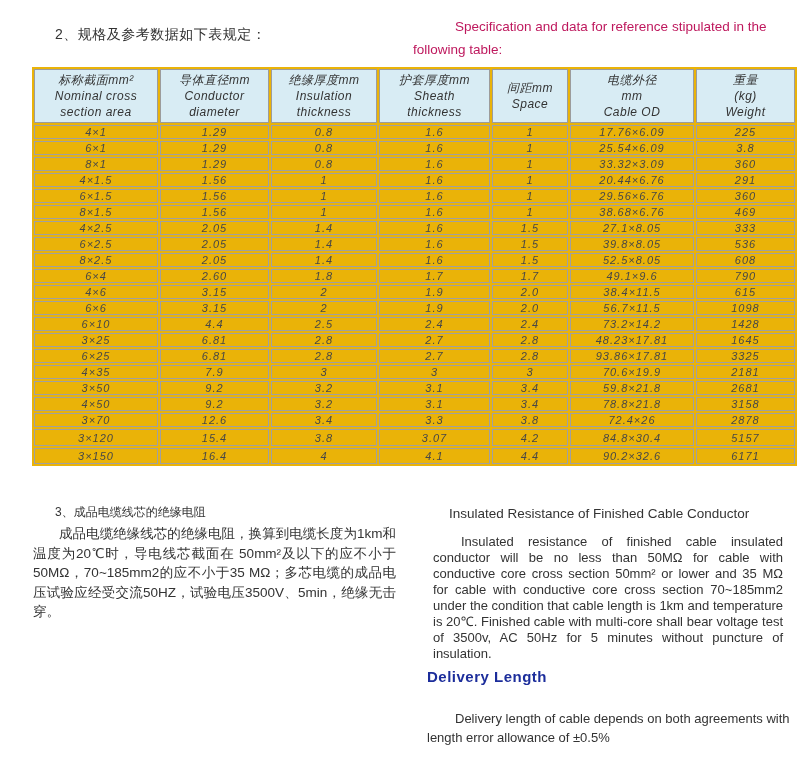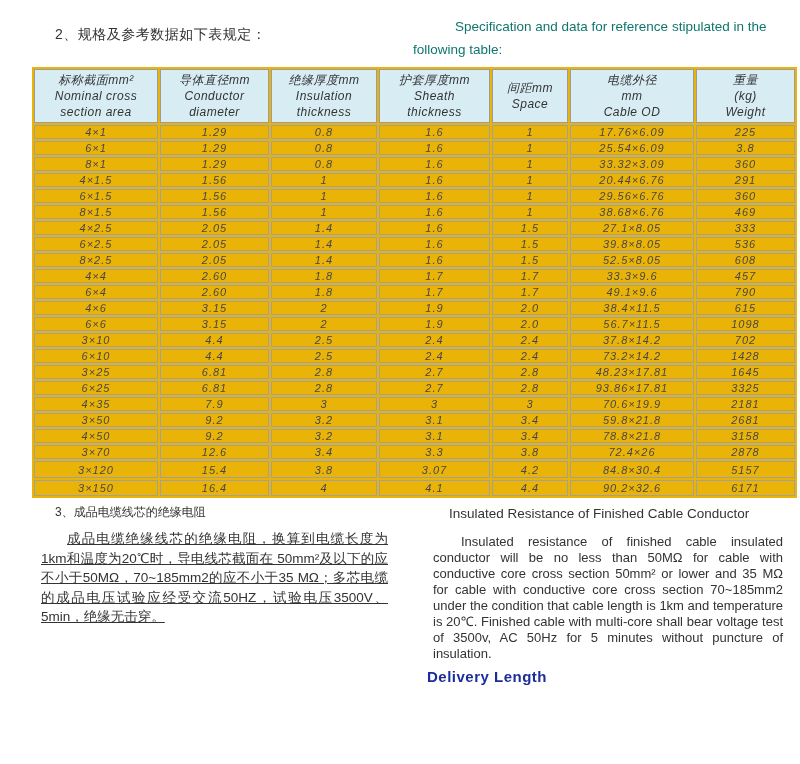--- a/index.html
+++ b/index.html
@@ -11,21 +11,21 @@
   }
   .page { position:relative; width:800px; height:764px; background:#fff; overflow:hidden; }
 
   
   .intro-zh {
     position:absolute; left:55px; top:26px;
     font-size:14px; color:#333; letter-spacing:0.5px;text-align:center;
   }
   .intro-en {
     position:absolute; left:413px; top:15px; width:384px;
-    font-size:13.5px; line-height:23px; color:#0f766e;
+    font-size:13.5px; line-height:23px; color:#be185d;
     text-indent:42px; text-align:left;
   }
 
   
   table.spec {
     position:absolute; left:32px; top:67px; width:749px;
     border-collapse:separate; border-spacing:2px;
     table-layout:fixed; background:#eab308;font-style:italic;
   }
   table.spec th {
@@ -41,22 +41,22 @@
     color:#474747; text-align:center; vertical-align:middle;
     height:10px; padding:0; white-space:nowrap; overflow:hidden;
   }
   table.spec tbody tr:nth-last-child(2) td { height:15px; }
   table.spec tbody tr:nth-last-child(1) td { height:14px;margin-left:46px; }
 
   
   .sec3-left { position:absolute; left:33px; top:504px; width:363px; }
   .sec3-left .title { margin:0 0 3px 0; padding-left:22px; font-size:12px; color:#333; }
   .sec3-left .body {
-    margin:8px; font-size:13.5px; line-height:19.5px;
-    text-indent:26px; text-align:justify; color:#333;text-decoration:underline;
+    margin:0; font-size:13.5px; line-height:19.5px;
+    text-indent:26px; text-align:justify; color:#333;
   }
   .sec3-right { position:absolute; left:421px; top:506px; width:374px; }
   .sec3-right .title { margin:0; padding-left:28px; font-size:13.5px; line-height:16px; color:#333; }
   .sec3-right .body {
     margin:12px; font-size:13px; line-height:16px;
     text-indent:28px; text-align:justify; color:#333;
   }
 
   
   .blue-heading {
@@ -179,29 +179,20 @@
         <tr>
           <td>8×2.5</td>
           <td>2.05</td>
           <td>1.4</td>
           <td>1.6</td>
           <td>1.5</td>
           <td>52.5×8.05</td>
           <td>608</td>
         </tr>
         <tr>
-          <td>4×4</td>
-          <td>2.60</td>
-          <td>1.8</td>
-          <td>1.7</td>
-          <td>1.7</td>
-          <td>33.3×9.6</td>
-          <td>457</td>
-        </tr>
-        <tr>
           <td>6×4</td>
           <td>2.60</td>
           <td>1.8</td>
           <td>1.7</td>
           <td>1.7</td>
           <td>49.1×9.6</td>
           <td>790</td>
         </tr>
         <tr>
           <td>4×6</td>
@@ -215,29 +206,20 @@
         <tr>
           <td>6×6</td>
           <td>3.15</td>
           <td>2</td>
           <td>1.9</td>
           <td>2.0</td>
           <td>56.7×11.5</td>
           <td>1098</td>
         </tr>
         <tr>
-          <td>3×10</td>
-          <td>4.4</td>
-          <td>2.5</td>
-          <td>2.4</td>
-          <td>2.4</td>
-          <td>37.8×14.2</td>
-          <td>702</td>
-        </tr>
-        <tr>
           <td>6×10</td>
           <td>4.4</td>
           <td>2.5</td>
           <td>2.4</td>
           <td>2.4</td>
           <td>73.2×14.2</td>
           <td>1428</td>
         </tr>
         <tr>
           <td>3×25</td>
@@ -320,15 +302,16 @@
   </div>
 
   <div class="sec3-right">
     <p class="title">Insulated Resistance of Finished Cable Conductor</p>
     <p class="body">Insulated resistance of finished cable insulated conductor will be no less than 50MΩ for cable with conductive core cross section 50mm² or lower and 35 MΩ for cable with conductive core cross section 70~185mm2 under the condition that cable length is 1km and temperature is 20℃. Finished cable with multi-core shall bear voltage test of 3500v, AC 50Hz for 5 minutes without puncture of insulation.</p>
   </div>
 
 
   <div class="sec5-right">
     <h3 class="blue-heading">Delivery Length</h3>
+    <p class="body">Delivery length of cable depends on both agreements with length error allowance of ±0.5%</p>
   </div>
 
 </div>
 
 </body></html>

